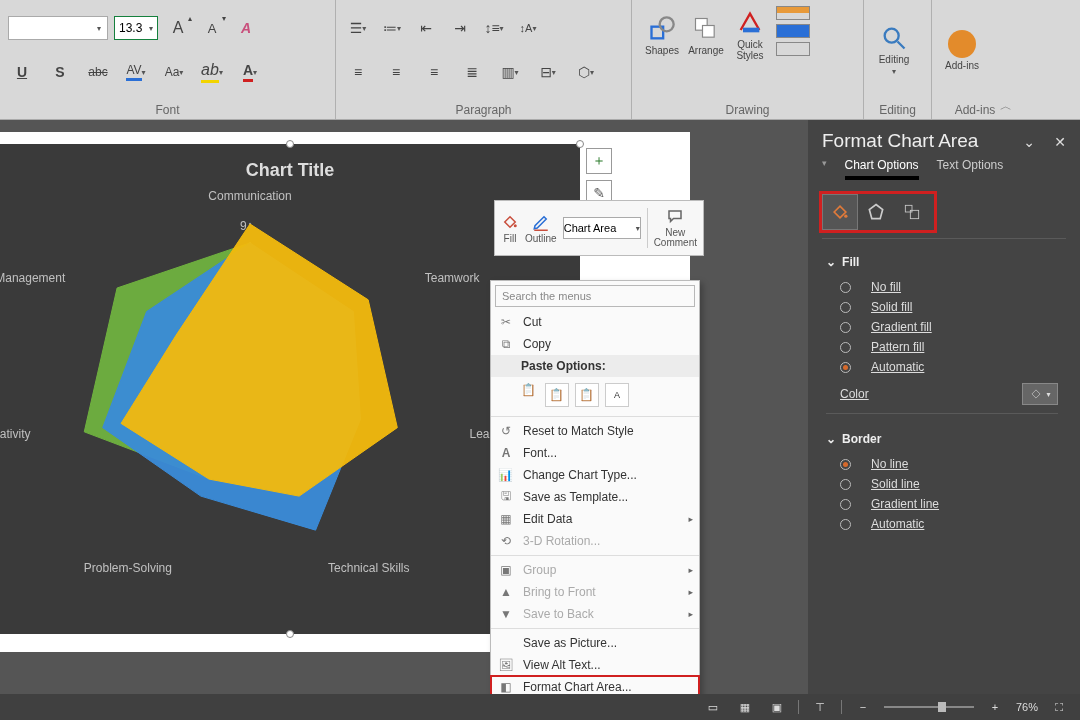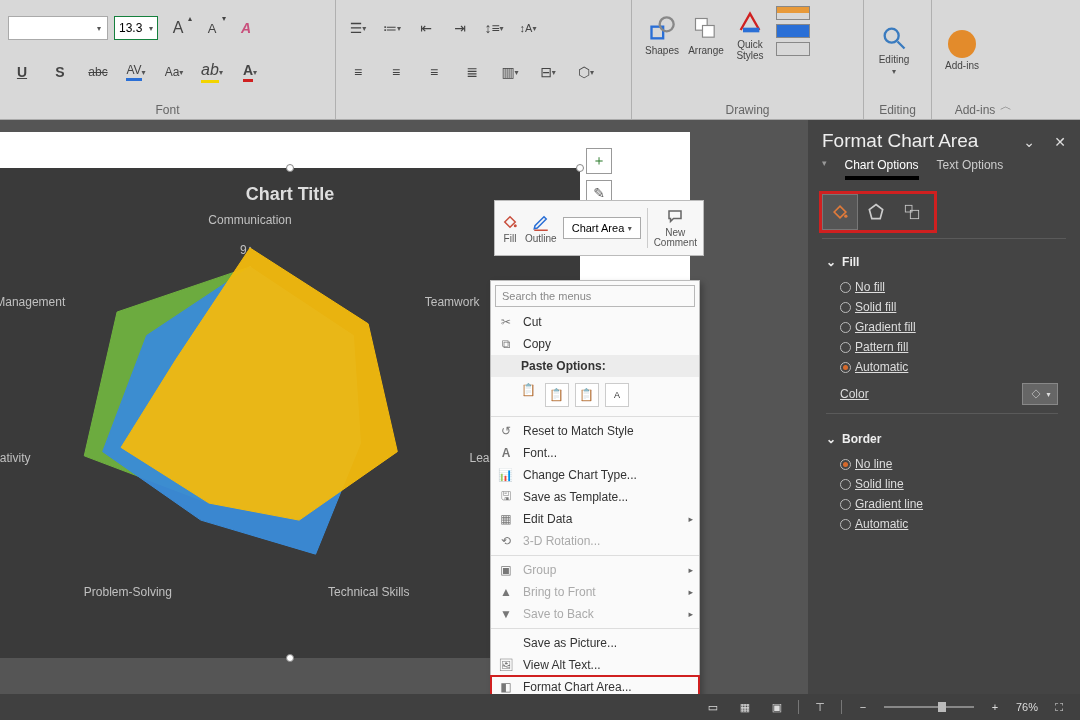--- a/index.html
+++ b/index.html
@@ -15,34 +15,34 @@
 .rbtn.big { width: 44px; height: 58px; flex-direction: column; gap: 2px; font-size: 10px; color: #444; }
 .rbtn.big svg, .rbtn.big .bigicon { width: 28px; height: 28px; }
 .fontbox { background: #fff; border: 1px solid #aaa; height: 24px; padding: 0 6px; font-size: 12px; display: flex; align-items: center; min-width: 100px; }
 .sizebox { background: #fff; border: 1px solid #15803d; height: 24px; padding: 0 4px; font-size: 12px; display: flex; align-items: center; width: 44px; justify-content: space-between;}
 .caret { font-size: 8px; color: #555; }
 .underline-bar { border-bottom: 3px solid; padding-bottom:1px; }
 
 
 .canvas-wrap { position: absolute; top: 120px; left: 0; right: 0; bottom: 0; background: #555; }
 .slide { position: absolute; left: 0; top: 12px; width: 690px; height: 520px; background: #fff; }
-.chartbox { position: absolute; left: 0; top: 36px; width: 580px; height: 490px; background: #3a3a3a; color: #c9c9c9; }
+.chartbox { position: absolute; left: 0; top: 12px; width: 580px; height: 490px; background: #3a3a3a; color: #c9c9c9; }
 .chartbox .sel-handle { position: absolute; width: 8px; height: 8px; background: #fff; border: 1px solid #888; border-radius: 50%; }
 .chart-title { text-align: center; font-size: 18px; font-weight: 600; color: #ddd; padding-top: 16px; }
 .radar { position: absolute; left: 0; top: 40px; width: 580px; height: 440px; }
 .radar text { font-size: 12px; fill: #c0c0c0; }
 
 
 .chart-actions { position: absolute; right: 78px; top: 16px; display: flex; flex-direction: column; gap: 6px; }
 .chart-actions .ab { width: 26px; height: 26px; background: #fff; border: 1px solid #999; display:flex; align-items:center; justify-content:center; font-size:14px; color:#2a7a2a;}
 
 
 .mini-toolbar { position: absolute; left: 494px; top: 200px; width: 210px; height: 56px; background: #f7f7f7; border: 1px solid #bbb; display: flex; align-items: center; padding: 4px 6px; gap: 6px; }
 .mini-toolbar .mbtn { display:flex; flex-direction:column; align-items:center; font-size:10px; color:#555; gap:2px; }
-.mini-toolbar .dropdown { background:#fff; border:1px solid #aaa; height:22px; font-size:11px; padding:0 8px; display:flex; align-items:center; justify-content:space-between; flex:1;}
+.mini-toolbar .dropdown { background:#fff; border:1px solid #aaa; height:22px; font-size:11px; padding:0 0; display:flex; align-items:center; justify-content:space-between; flex:1;}
 
 
 .ctxmenu { position: absolute; left: 490px; top: 280px; width: 210px; background: #fafafa; border: 1px solid #bbb; box-shadow: 3px 3px 6px rgba(0,0,0,.25); font-size: 12px; color: #333; }
 .ctxmenu .search { margin:4px; padding:4px 6px; border:1px solid #b8b8b8; font-size:11px; color:#888; }
 .ctxmenu .mi { display:flex; align-items:center; padding: 4px 10px 4px 6px; gap:8px; height: 22px; position:relative; }
 .ctxmenu .mi .icn { width: 18px; display:flex; justify-content:center; font-size:12px; color:#777; }
 .ctxmenu .mi.disabled { color:#aaa; }
 .ctxmenu .mi .arrow { position:absolute; right:6px; font-size:9px; color:#666; }
 .ctxmenu .sep { height:1px; background:#ddd; margin:3px 0; }
 .ctxmenu .paste-head { background:#ececec; padding:4px 10px 4px 30px; font-weight:600; font-size:12px; }
@@ -55,21 +55,21 @@
 .pane-title { background:#444; padding: 10px 14px 6px 14px; font-size: 19px; color:#eee; display:flex; align-items:center; justify-content:space-between;}
 .pane-title .tcontrols span { margin-left: 14px; font-size:14px; color:#ddd; }
 .pane-tabs { display:flex; gap: 18px; padding: 0 14px 6px 14px; font-size:12px;}
 .pane-tabs .tab { padding-bottom: 4px; color:#ccc; }
 .pane-tabs .tab.active { border-bottom: 4px solid #000000; color:#fff; }
 .pane-icons { margin: 8px 14px; display:flex; gap: 0; outline: 3px solid #d02020; width: 112px; }
 .pane-icons .pi { width:36px; height:36px; display:flex; align-items:center; justify-content:center; border:1px solid transparent; }
 .pane-icons .pi.active { background:#555; border:1px solid #777; }
 .pane-section { padding: 6px 18px; }
 .pane-section .sh { display:flex; align-items:center; gap:6px; font-weight:600; color:#eee; margin: 6px 0 8px 0;}
-.pane-section .opt { display:flex; align-items:center; gap:4px; padding: 3px 0 3px 14px; color:#ddd;}
+.pane-section .opt { display:flex; align-items:center; gap:20px; padding: 3px 0 3px 14px; color:#ddd;}
 .pane-section .radio { width:11px; height:11px; border:1px solid #bbb; border-radius:50%; display:inline-block; position:relative; }
 .pane-section .radio.selected::after { content:''; position:absolute; left:2px; top:2px; width:5px; height:5px; background:#d76a2c; border-radius:50%;}
 .pane-section .under { text-decoration: underline; text-underline-offset: 1px; }
 .colorrow { display:flex; justify-content:space-between; align-items:center; padding: 6px 0 8px 14px; border-bottom:1px solid #5a5a5a; margin-right:4px;}
 .colorbtn { width:36px; height:22px; background:#666; border:1px solid #888; display:flex; align-items:center; justify-content:center; gap:3px;}
 .hr { height:1px; background:#5a5a5a; margin: 4px 14px; }
 
 
 .statusbar { position:absolute; left:0; right:0; bottom:0; height:26px; background:#404040; color:#ddd; font-size:11px; display:flex; align-items:center; justify-content:flex-end; gap:10px; padding: 0 10px; }
 .statusbar .sb { width:22px; height:18px; display:flex; align-items:center; justify-content:center; color:#ddd;}
@@ -134,20 +134,21 @@
     </div>
     <div class="ribbon-row2">
       <span class="rbtn">≡</span>
       <span class="rbtn">≡</span>
       <span class="rbtn">≡</span>
       <span class="rbtn">≣</span>
       <span class="rbtn">▥<span class="caret">▾</span></span>
       <span class="rbtn">⊟<span class="caret">▾</span></span>
       <span class="rbtn">⬡<span class="caret">▾</span></span>
     </div>
+    <div class="ribbon-group-label">Paragraph</div>
   </div>
 
   <div class="ribbon-group" style="width:232px">
     <div style="display:flex;gap:0;align-items:flex-start;height:88px">
       <div class="rbtn big">
         <svg class="bigicon" viewBox="0 0 24 24">
             <rect x="3" y="10" width="10" height="10" fill="none" stroke="#2a6fd6" stroke-width="2"></rect>
             <circle cx="16" cy="8" r="6" fill="none" stroke="#888" stroke-width="2"></circle>
           </svg>
         <span>Shapes</span>

